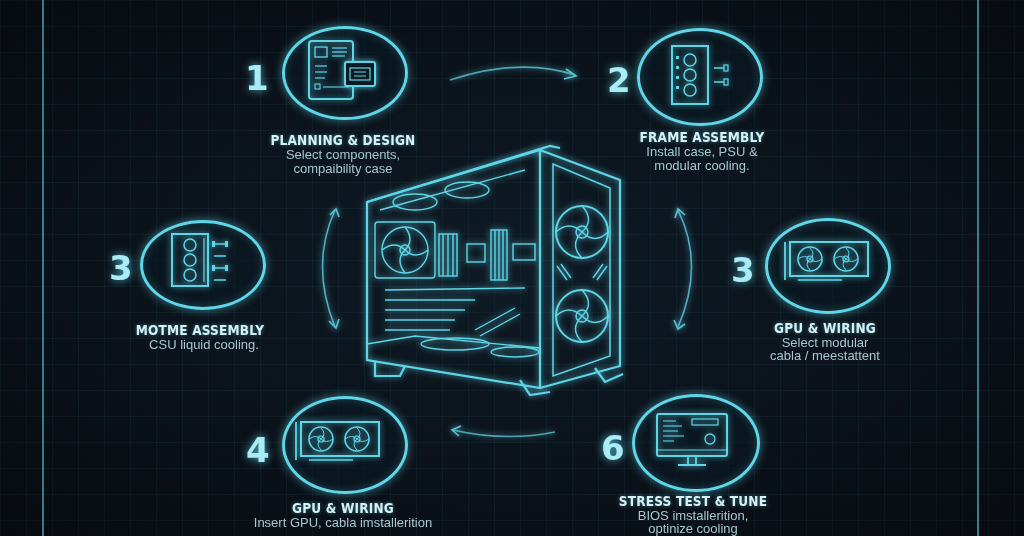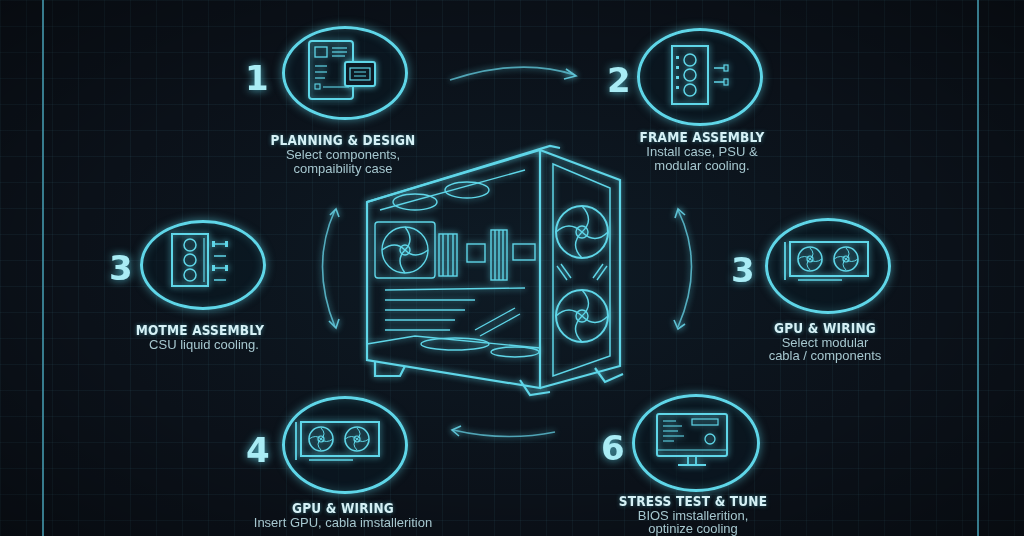--- a/index.html
+++ b/index.html
@@ -167,21 +167,21 @@
     <circle cx="28" cy="19" r="12" stroke="#5fd6e8" stroke-width="1.6" fill="none"></circle>
     <circle cx="28" cy="19" r="3" stroke="#5fd6e8" stroke-width="1.2" fill="none"></circle>
     <circle cx="64" cy="19" r="12" stroke="#5fd6e8" stroke-width="1.6" fill="none"></circle>
     <circle cx="64" cy="19" r="3" stroke="#5fd6e8" stroke-width="1.2" fill="none"></circle>
     <path d="M28 8 Q34 14 28 19 M40 19 Q33 24 28 19 M28 30 Q22 24 28 19 M16 19 Q23 14 28 19" stroke="#5fd6e8" stroke-width="1" fill="none"></path>
     <path d="M64 8 Q70 14 64 19 M76 19 Q69 24 64 19 M64 30 Q58 24 64 19 M52 19 Q59 14 64 19" stroke="#5fd6e8" stroke-width="1" fill="none"></path>
     <line x1="16" y1="40" x2="60" y2="40" stroke="#5fd6e8" stroke-width="1.5"></line>
   </svg>
   <div class="title" style="left:745px;top:320px;width:160px">GPU &amp; WIRING</div>
   <div class="desc" style="left:745px;top:336px;width:160px">Select modular</div>
-  <div class="desc" style="left:745px;top:349px;width:160px">cabla / components</div>
+  <div class="desc" style="left:745px;top:349px;width:160px">cabla / meestattent</div>
 </div>
 
 <div class="step">
   <div class="num" style="left:246px;top:430px">4</div>
   <div class="oval" style="left:282px;top:396px;width:120px;height:92px"></div>
   <svg style="left:293px;top:420px;width:90px;height:50px" class="glow">
     <rect x="8" y="2" width="78" height="34" stroke="#5fd6e8" stroke-width="2" fill="none"></rect>
     <line x1="3" y1="2" x2="3" y2="40" stroke="#5fd6e8" stroke-width="1.8"></line>
     <circle cx="28" cy="19" r="12" stroke="#5fd6e8" stroke-width="1.6" fill="none"></circle>
     <circle cx="28" cy="19" r="3" stroke="#5fd6e8" stroke-width="1.2" fill="none"></circle>

